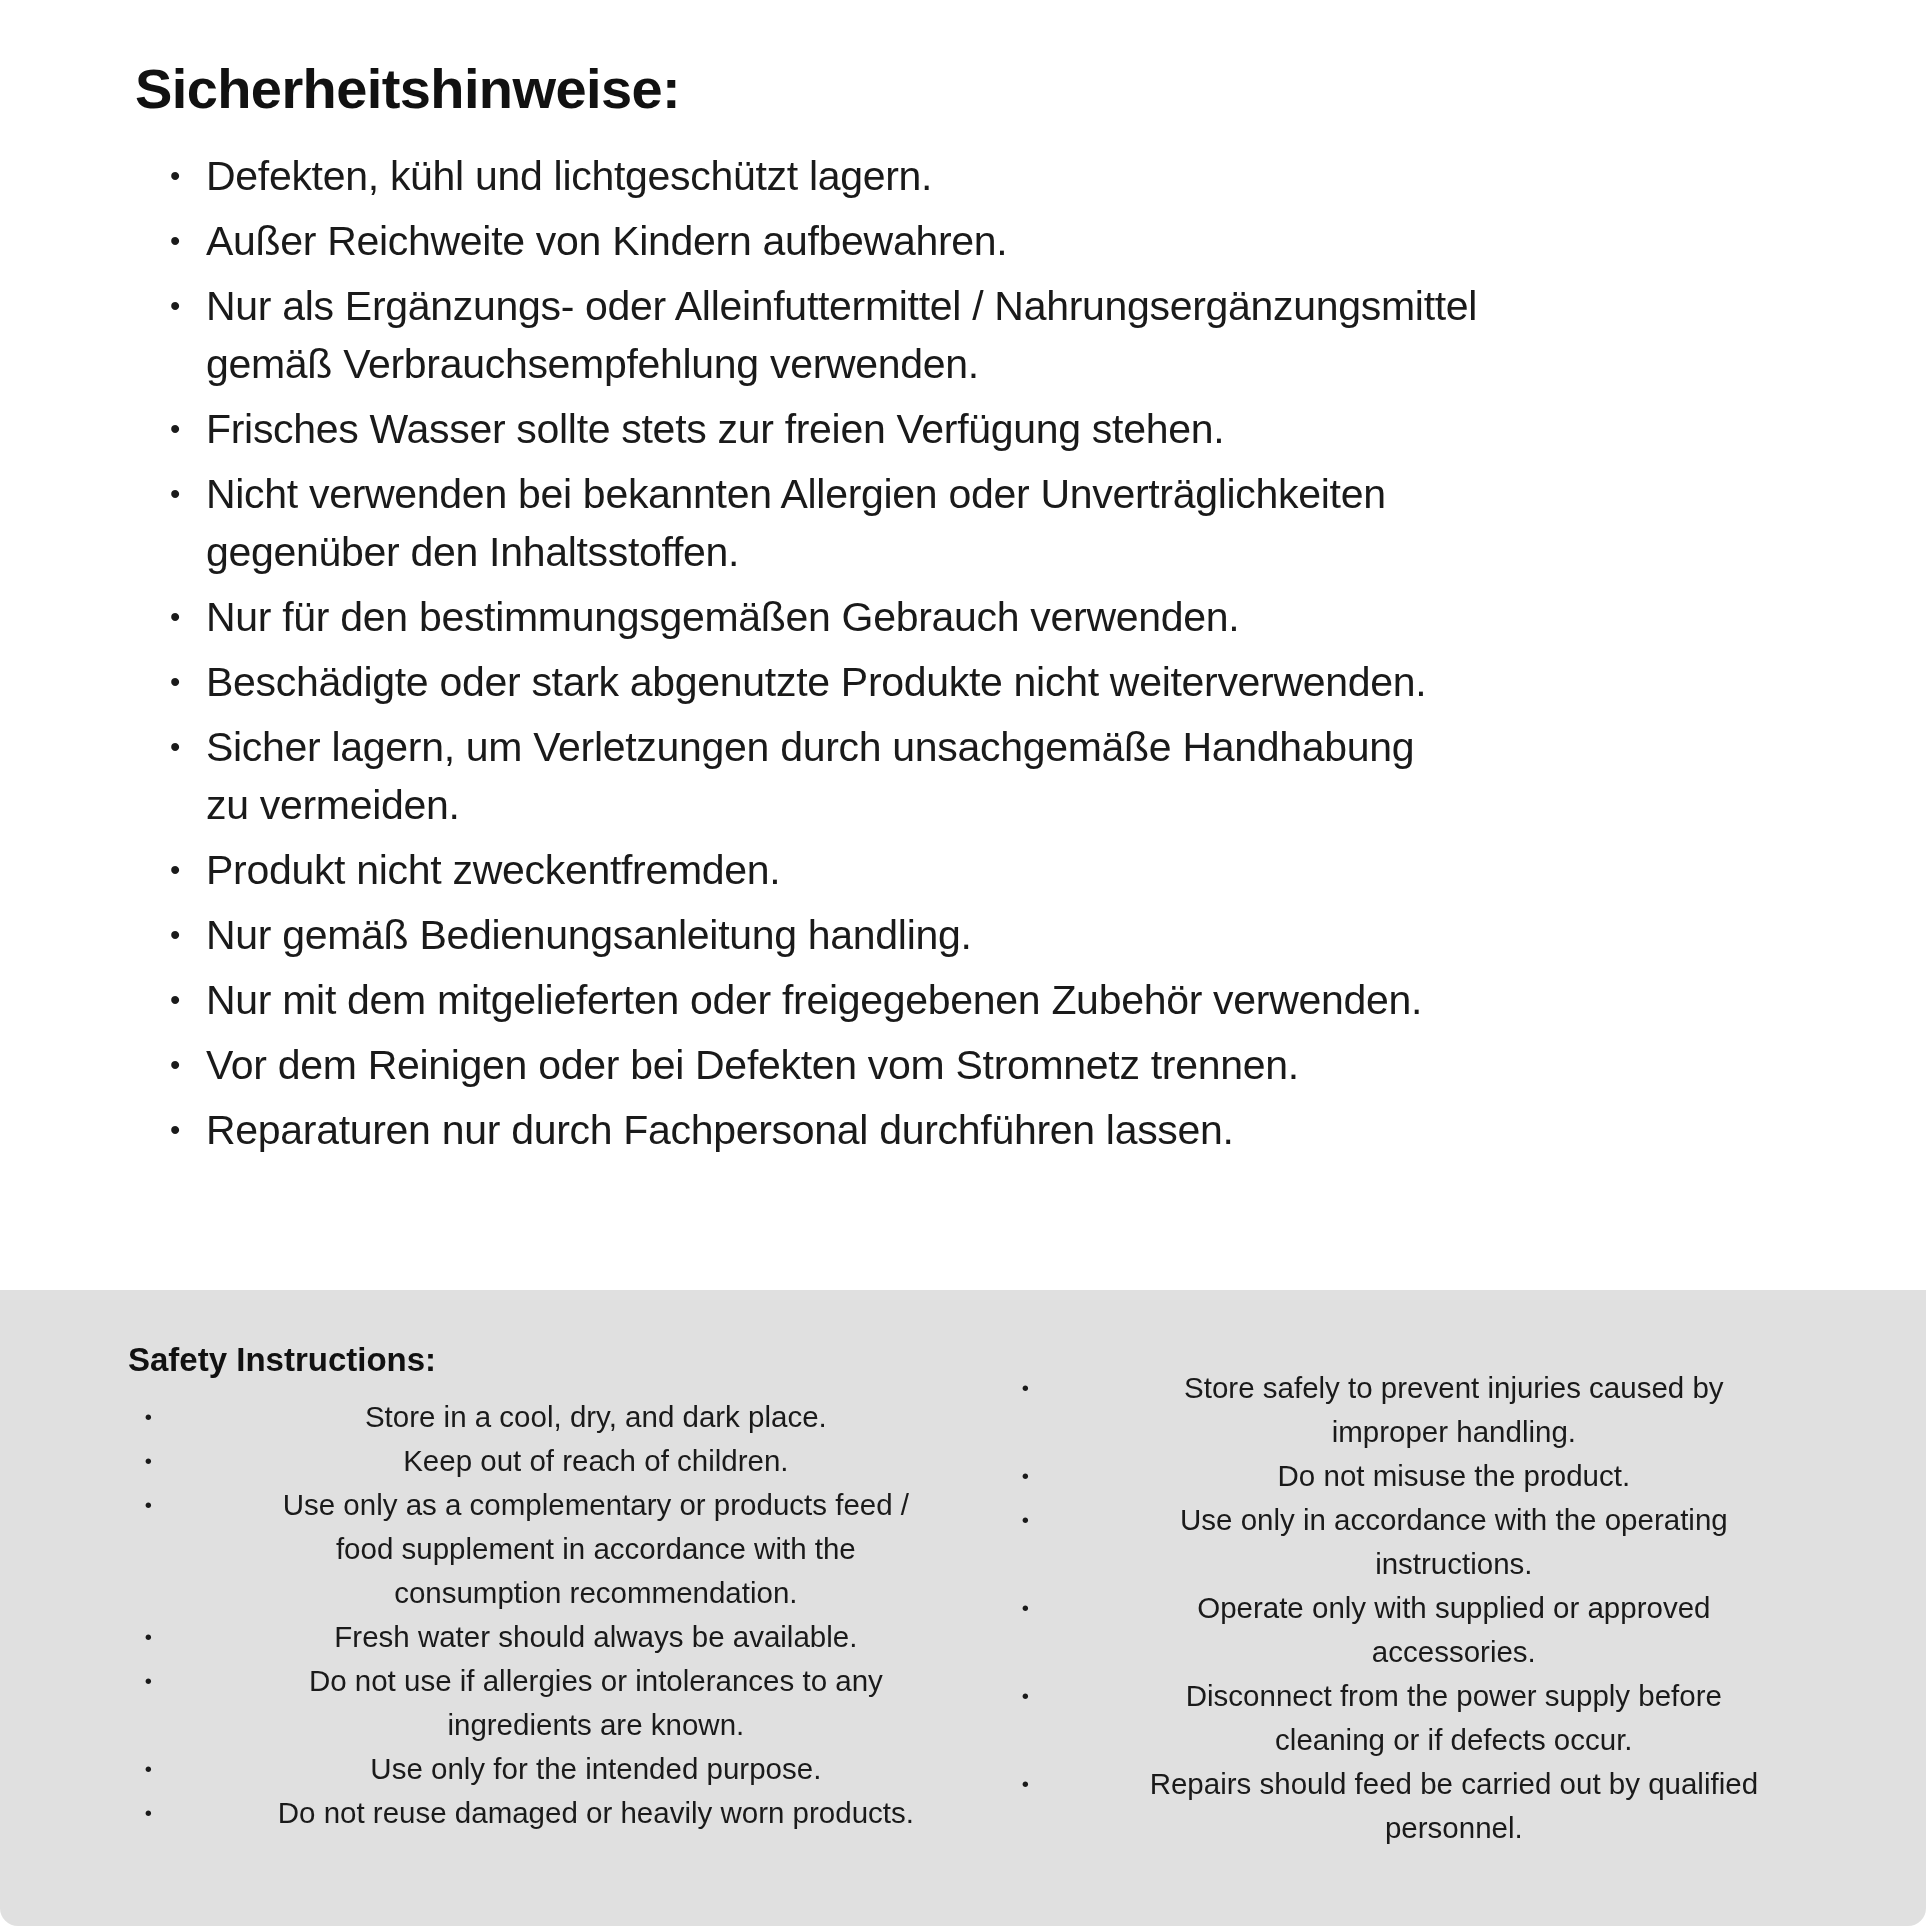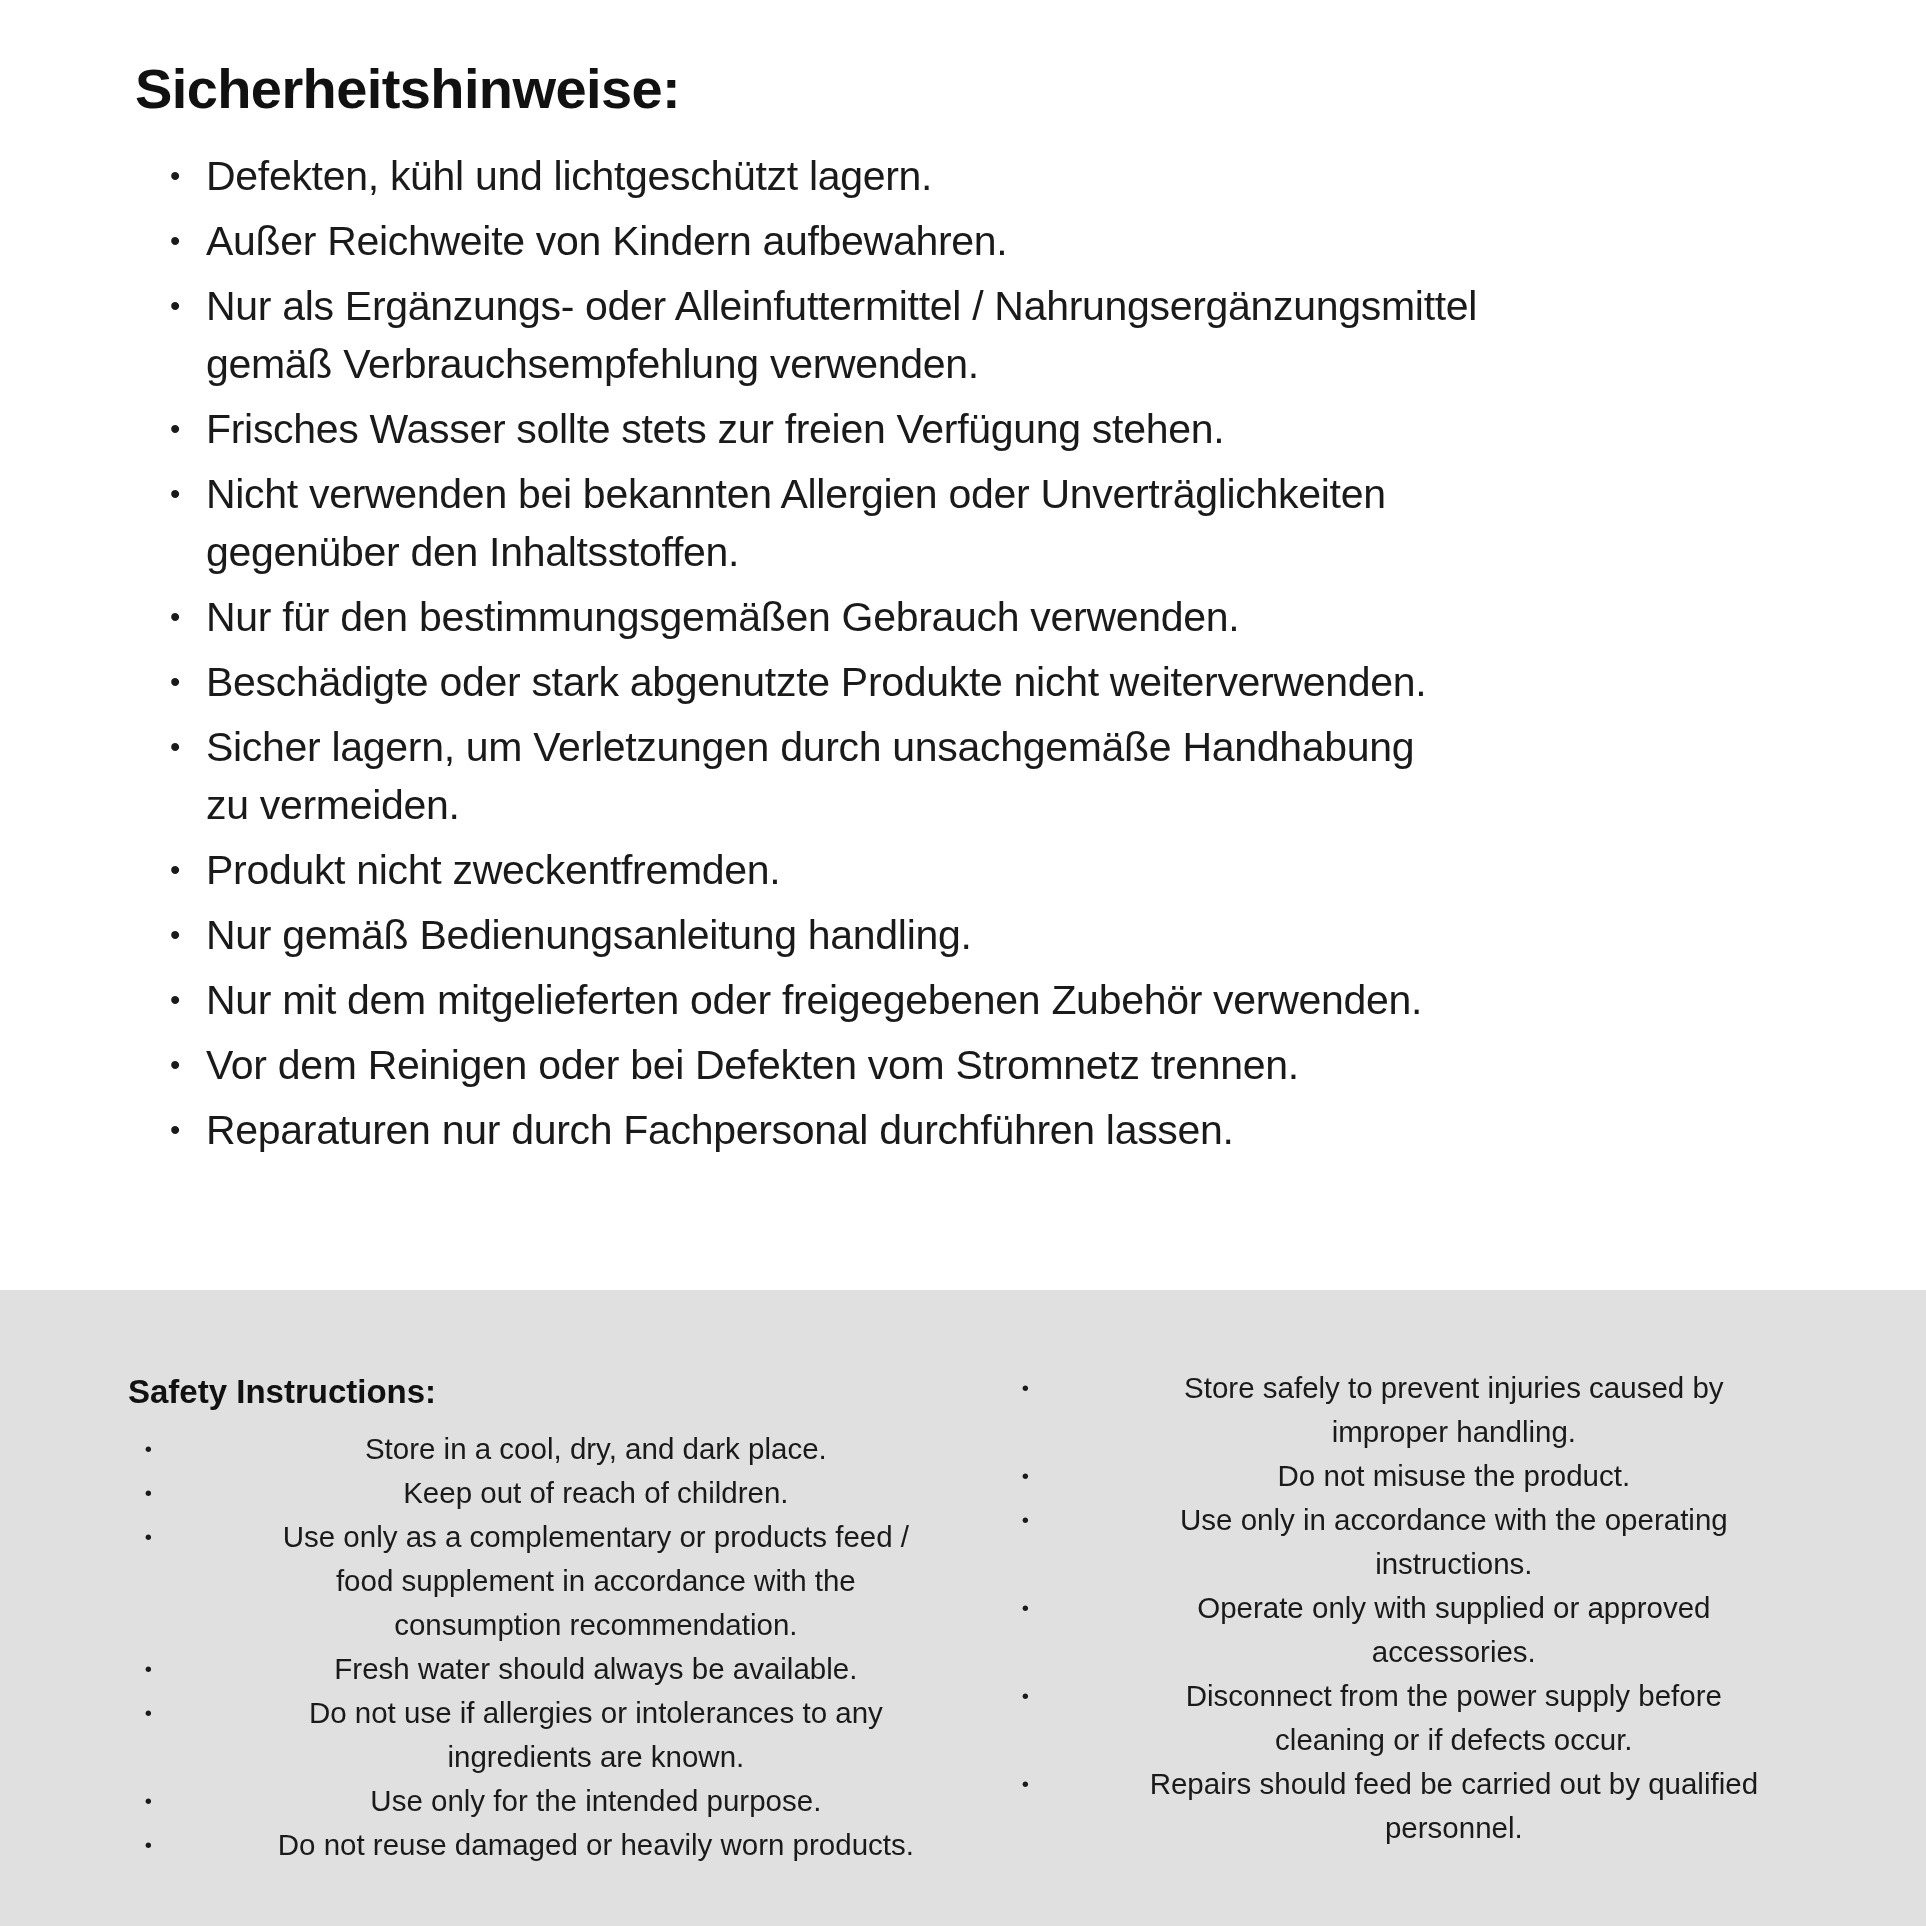--- a/index.html
+++ b/index.html
@@ -4,20 +4,21 @@
 <style>
   html, body { margin: 0; padding: 0; }
   .page {
     position: relative;
     width: 1926px;
     height: 1926px;
     background: #ffffff;
     font-family: "Liberation Sans", sans-serif;
     color: #1a1a1a;
     overflow: hidden;
+    border-radius: 18px;
   }
 
   
   .german {
     position: absolute;
     left: 135px;
     top: 56px;
     width: 1734px;
   }
   .german h1 {
@@ -56,21 +57,21 @@
   
   .english {
     position: absolute;
     left: 0;
     top: 1290px;
     width: 1926px;
     height: 636px;
     background: #e0e0e0;
   }
   .english .col { position: absolute; }
-  .col-left  { left: 128px;  top: 82px; width: 892px; }
+  .col-left  { left: 128px;  top: 50px; width: 892px; }
   .col-right { left: 1005px; top: 76px; width: 854px; }
   .english h2 {
     margin: 0 0 15.4px 0;
     font-size: 33px;
     line-height: 40px;
     font-weight: bold;
     color: #111111;
   }
   .english ul {
     list-style: none;

